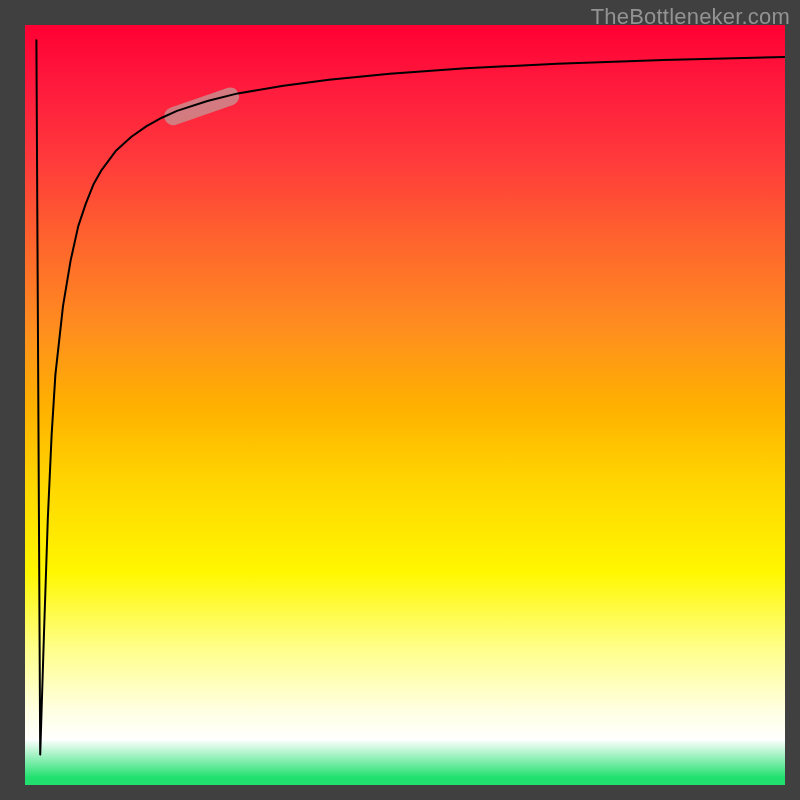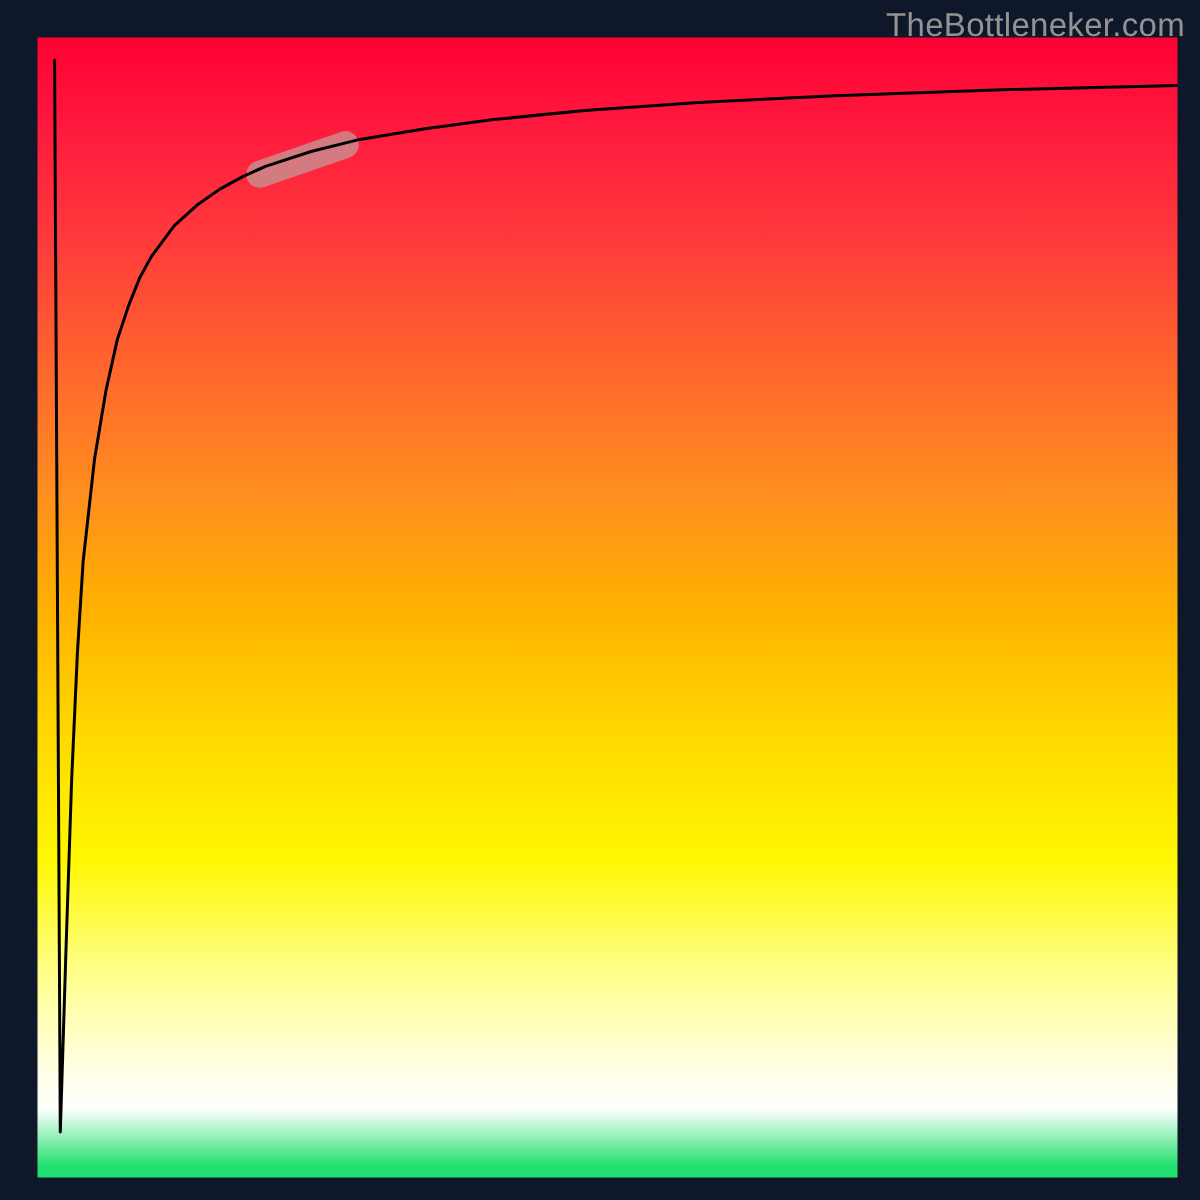--- a/index.html
+++ b/index.html
@@ -1,21 +1,21 @@
 <!DOCTYPE html>
 <html><head>
 <meta charset="utf-8">
 <style>
   * { margin: 0; padding: 0; box-sizing: border-box; }
   html, body { width: 800px; height: 800px; overflow: hidden; background: #fff; }
   .container {
     width: 800px;
     height: 800px;
     position: relative;
-    background: #0f172a;
+    background: #404040;
     padding-left: 28px;
   }
   .watermark {
     position: absolute;
     top: 4px;
     right: 10px;
     font-family: Arial, Helvetica, sans-serif;
     font-size: 22px;
     color: #939393;
     z-index: 10;

